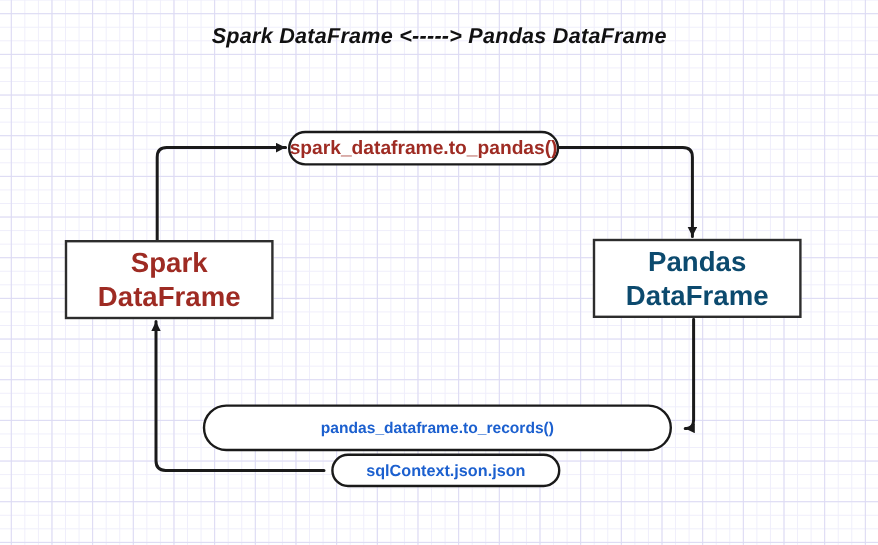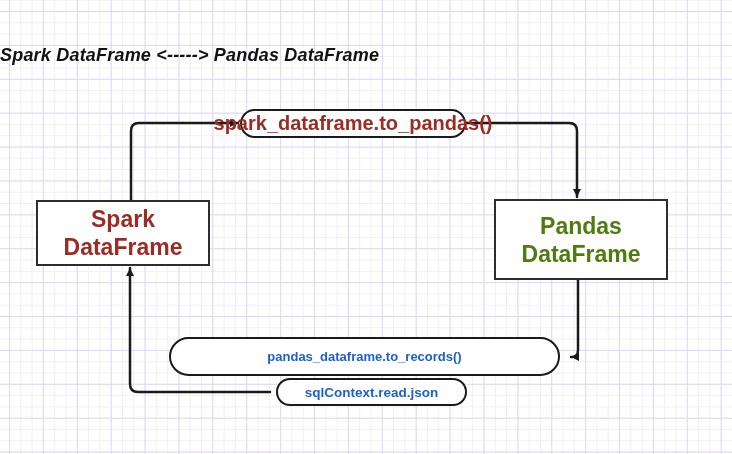--- a/index.html
+++ b/index.html
@@ -11,46 +11,46 @@
     background-color:#ffffff;
     background-image:
       linear-gradient(to right, #dcdaf3 1px, transparent 1px),
       linear-gradient(to bottom, #dcdaf3 1px, transparent 1px),
       linear-gradient(to right, #efeefb 1px, transparent 1px),
       linear-gradient(to bottom, #efeefb 1px, transparent 1px);
     background-size: 33.9px 33.9px, 33.9px 33.9px, 11.3px 11.3px, 11.3px 11.3px;
     background-position: 9px 9px, 9px 11px, 9px 9px, 9px 11px;
   }
   .title{
-    position:absolute;top:45px;left:0;width:732px;
-    text-align:left;
+    position:absolute;top:20px;left:0;width:732px;
+    text-align:center;
     font-size:18px;font-weight:bold;font-style:italic;
     color:#111111;letter-spacing:0.2px;
   }
   .node{
     position:absolute;
     background:#ffffff;
     display:flex;flex-direction:column;
     align-items:center;justify-content:center;
     box-sizing:border-box;
     white-space:nowrap;
   }
   .box{
     border:2px solid #2d2d2d;
     font-size:23px;font-weight:bold;line-height:28px;
   }
-  .box-spark{left:36px;top:200px;width:174px;height:66px;color:#9e2b23;}
-  .box-pandas{left:494px;top:199px;width:174px;height:81px;color:#4d7c0f;}
+  .box-spark{left:54px;top:200px;width:174px;height:66px;color:#9e2b23;}
+  .box-pandas{left:494px;top:199px;width:174px;height:66px;color:#0c4a6e;}
   .pill{
     border:2px solid #1a1a1a;
     font-weight:bold;
   }
   .pill-top{
     left:240px;top:109px;width:226px;height:29px;
-    border-radius:16px;font-size:20px;color:#9e2b23;
+    border-radius:16px;font-size:16px;color:#9e2b23;
   }
   .pill-records{
     left:169px;top:337px;width:391px;height:39px;
     border-radius:20px;font-size:13px;line-height:16px;color:#1c60cf;
   }
   .pill-sql{
     left:276px;top:378px;width:191px;height:28px;
     border-radius:15px;font-size:13.5px;color:#1c60cf;
   }
   svg.wires{position:absolute;left:0;top:0;}
@@ -87,16 +87,16 @@
   <div class="node box box-pandas">
     <span>Pandas</span>
     <span>DataFrame</span>
   </div>
 
   <div class="node pill pill-records">
     <span>pandas_dataframe.to_records()</span>
   </div>
 
   <div class="node pill pill-sql">
-    <span>sqlContext.read.json</span>
+    <span>sqlContext.json.json</span>
   </div>
 
 </div>
 
 </body></html>

